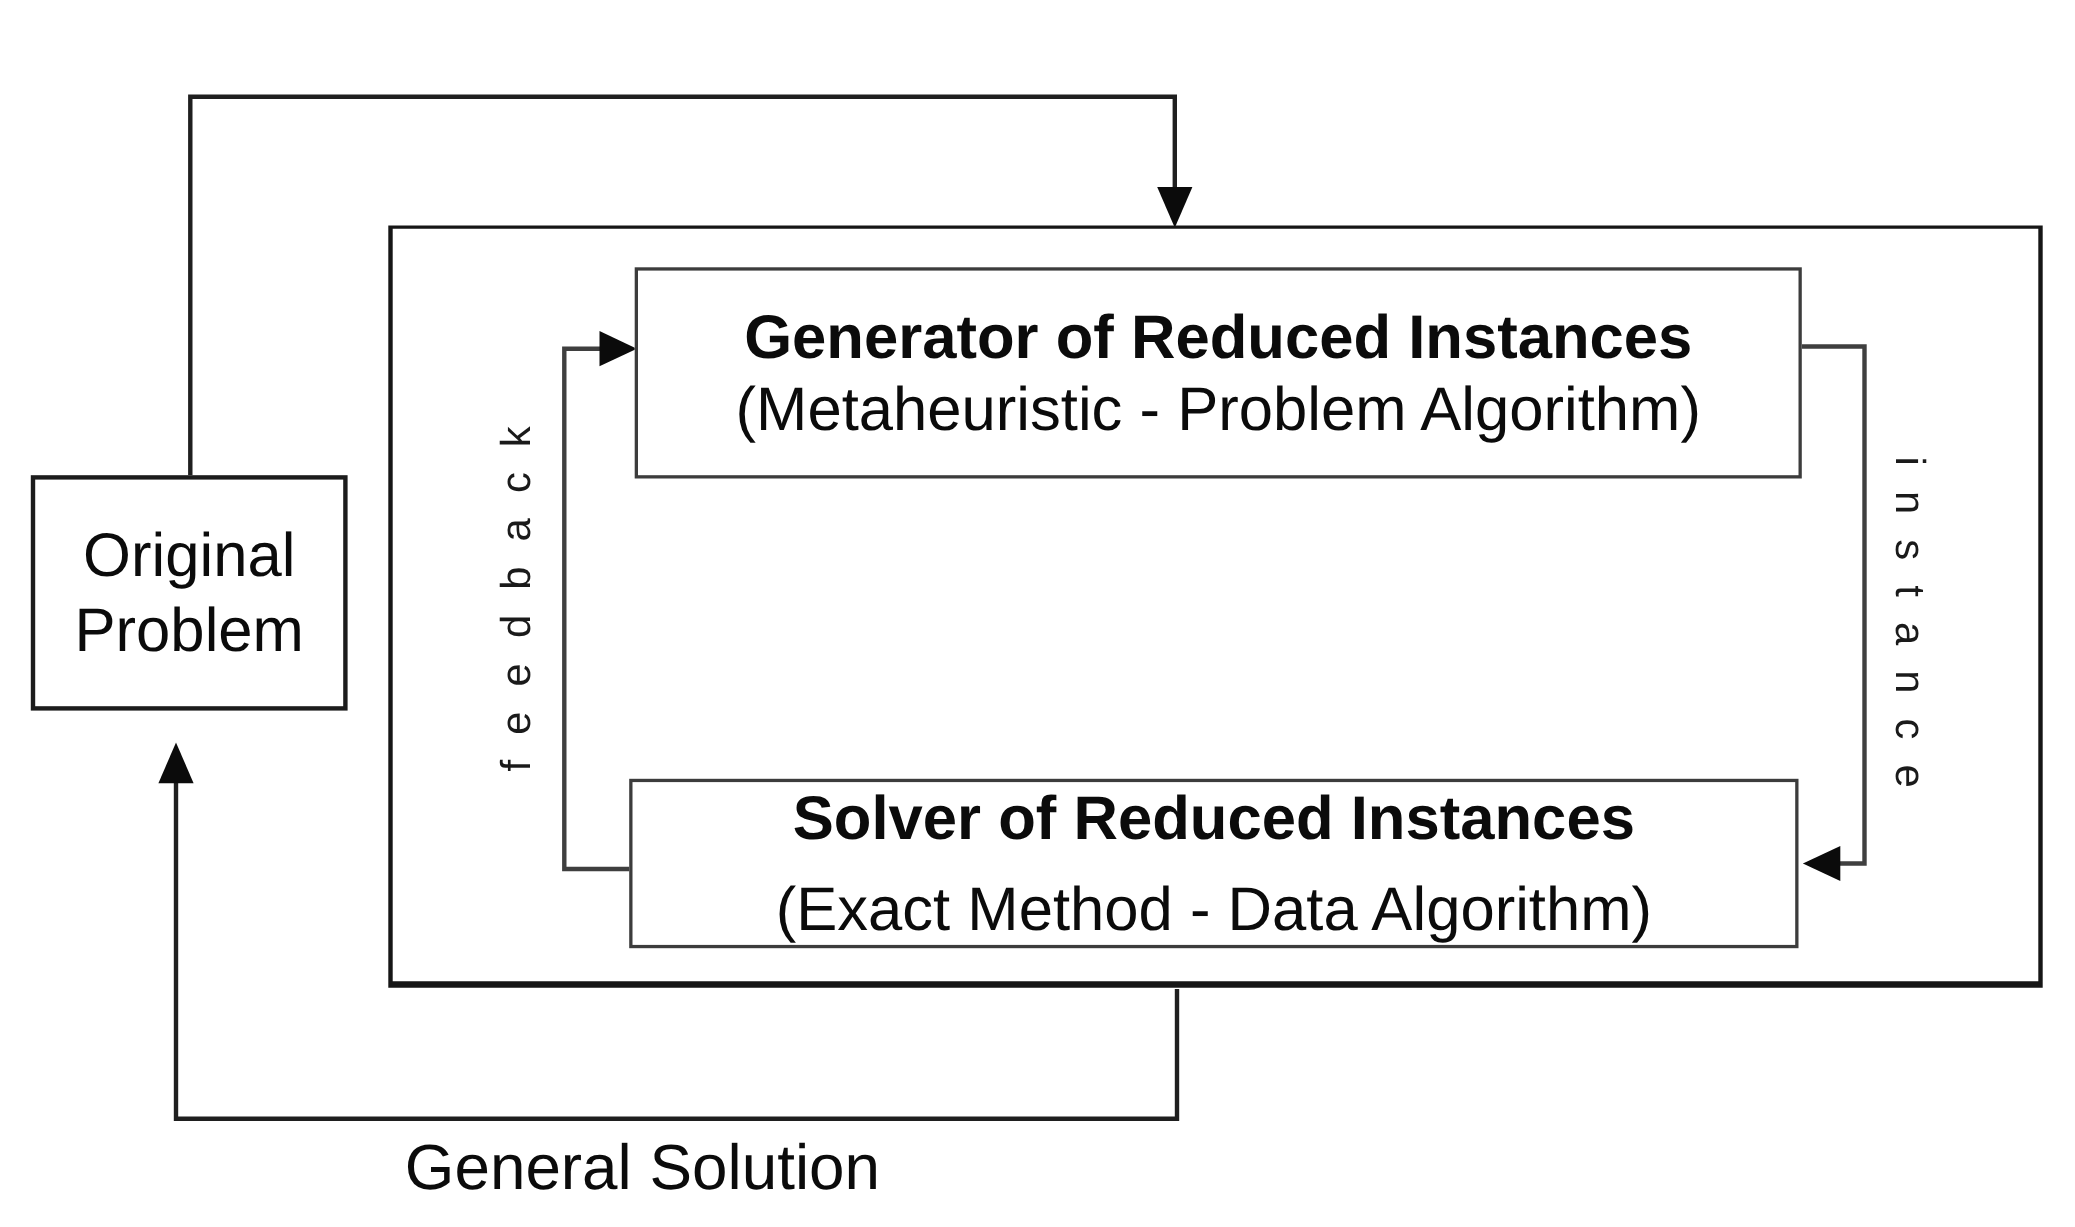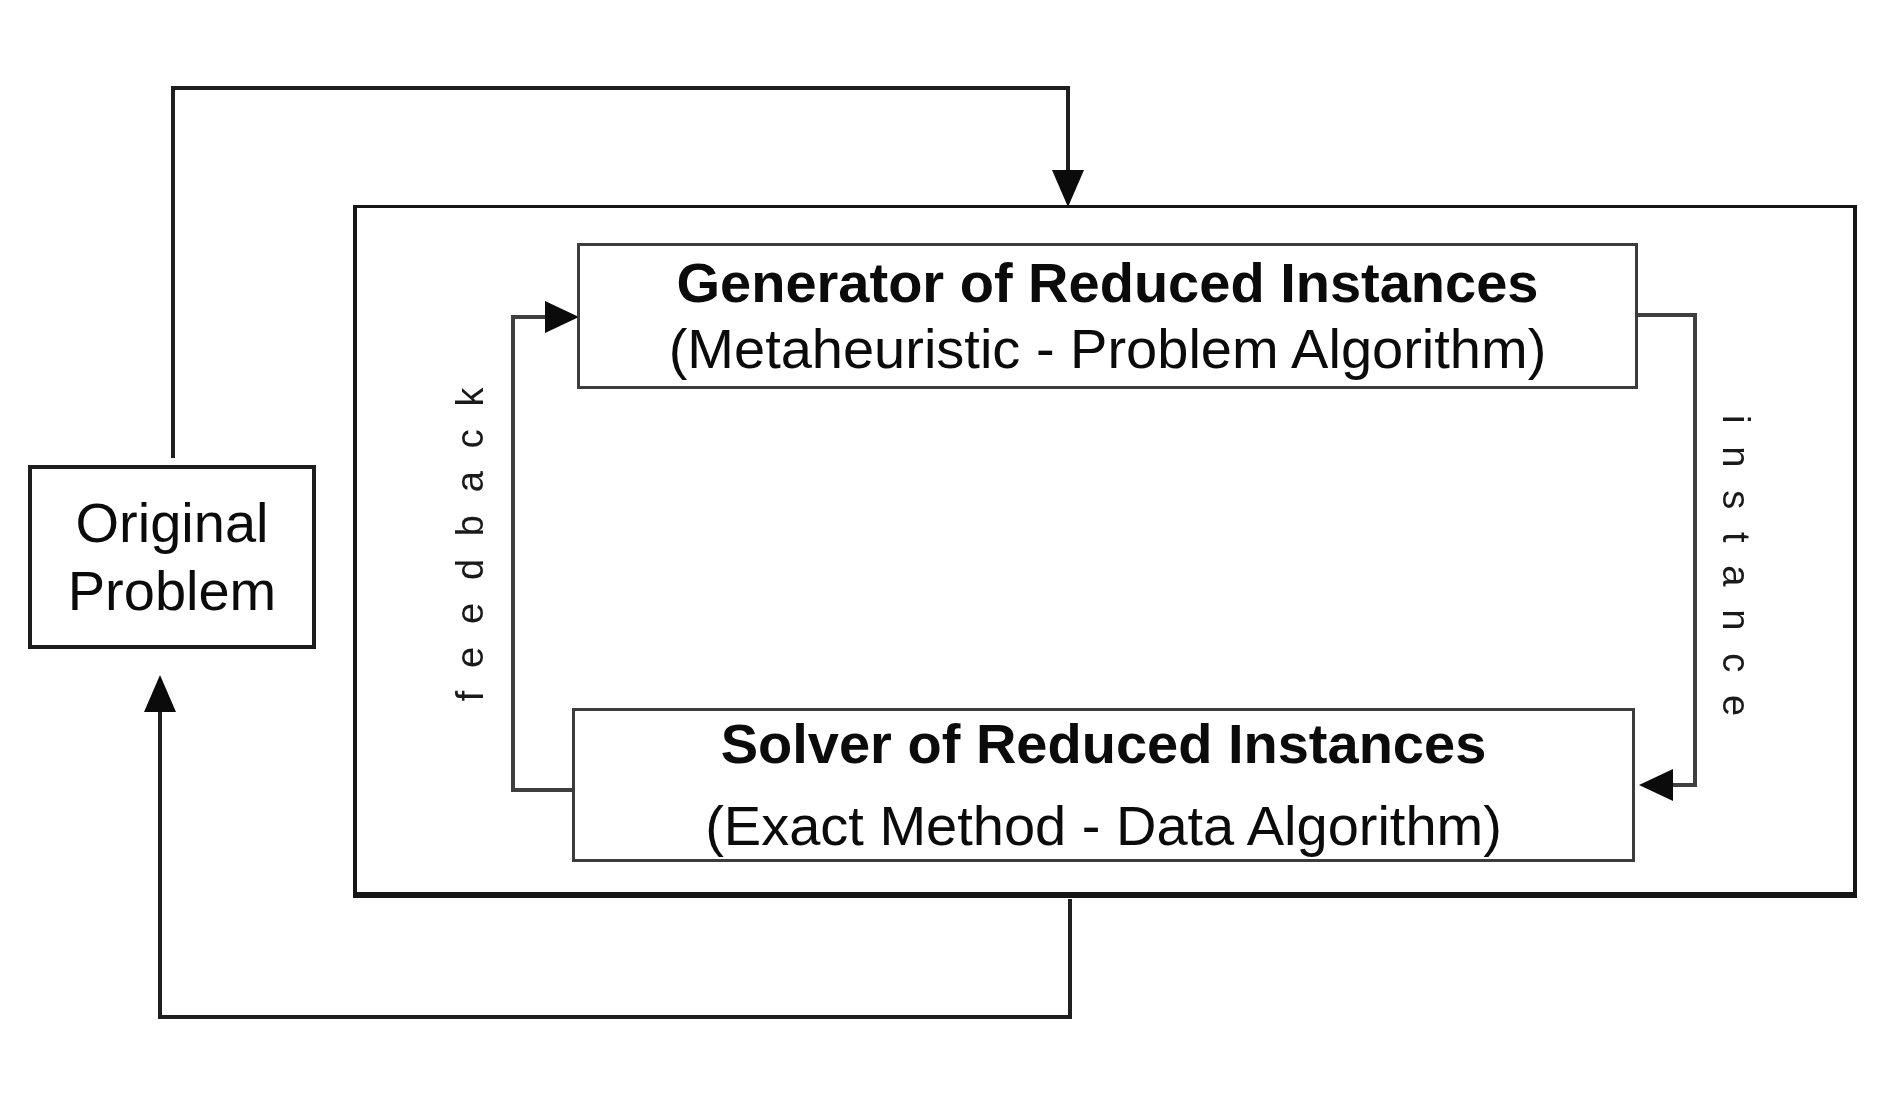--- a/index.html
+++ b/index.html
@@ -20,26 +20,26 @@
     box-sizing:border-box;
   }
   .outer-box{
     left:353px;top:205px;width:1504px;height:693px;
     border:4px solid #161616;
     border-top-width:3px;
     border-bottom-width:6px;
     background:transparent;
   }
   .op-box{
-    left:28px;top:465px;width:288px;height:184px;
+    left:28px;top:432px;width:288px;height:214px;
     border:4px solid #1c1c1c;
     font-size:56px;line-height:1.22;
   }
   .gen-box{
-    left:577px;top:243px;width:1061px;height:146px;
+    left:577px;top:243px;width:1061px;height:192px;
     border:3px solid #3c3c3c;
     font-size:56px;line-height:1.18;
   }
   .sol-box{
     left:572px;top:708px;width:1063px;height:154px;
     border:3px solid #3c3c3c;
     font-size:56px;line-height:1.18;gap:16px;
   }
   .box-title{font-weight:bold;white-space:nowrap;}
   .box-subtitle{font-weight:normal;white-space:nowrap;}
@@ -96,18 +96,19 @@
     <div class="box-title">Generator of Reduced Instances</div>
     <div class="box-subtitle">(Metaheuristic - Problem Algorithm)</div>
   </div>
 
   <div class="box sol-box">
     <div class="box-title">Solver of Reduced Instances</div>
     <div class="box-subtitle">(Exact Method - Data Algorithm)</div>
   </div>
 
 
+  <div class="flow-label label-general-solution">General Solution</div>
 
   <div class="vertical-label label-feedback">feedback</div>
 
   <div class="vertical-label label-instance">instance</div>
 
 </div>
 
 </body></html>

